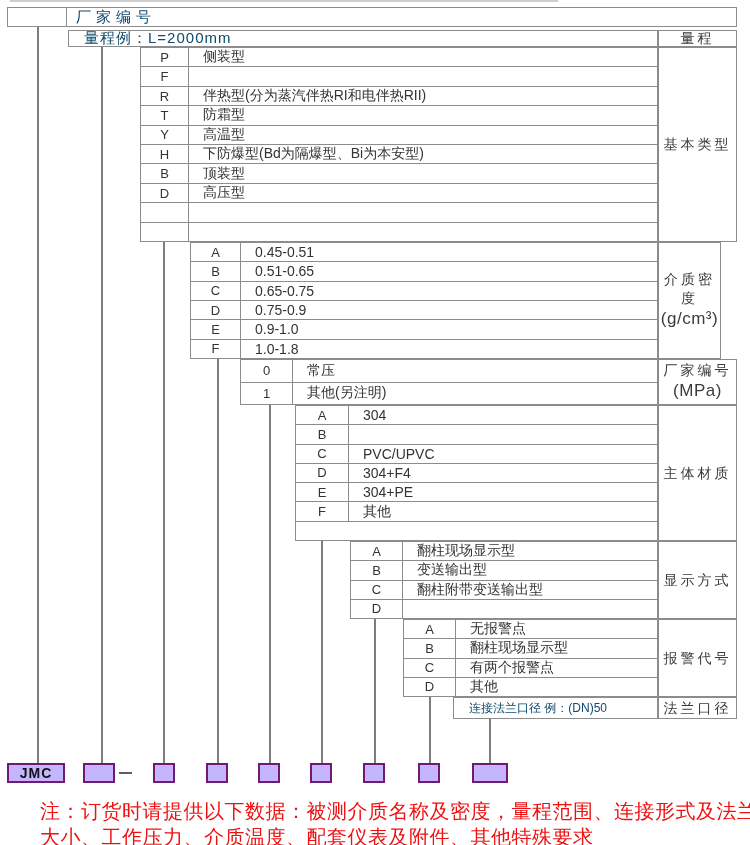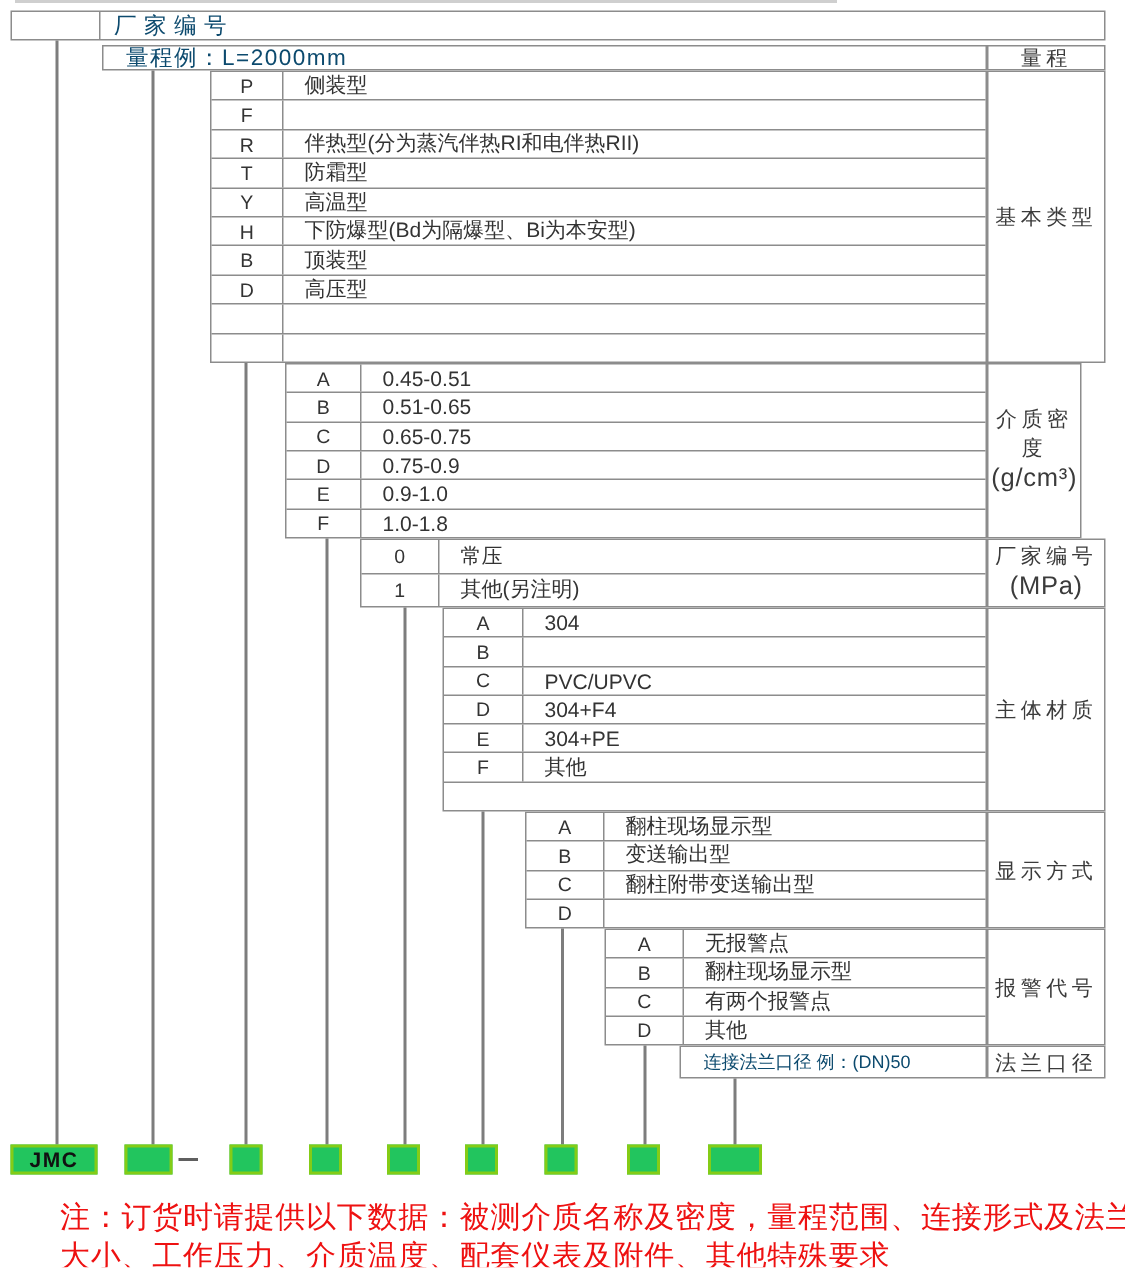--- a/index.html
+++ b/index.html
@@ -34,21 +34,21 @@
   .lbl .sub{font-size:17px;letter-spacing:0.5px;}
   
   .hdrbox{
     position:absolute;border:1px solid #8c8c8c;box-sizing:border-box;background:#fff;
     display:flex;align-items:center;font-size:15px;color:#0c4a6e;
   }
   
   .vline{position:absolute;width:2px;background:#7d7d7d;}
   
   .mbox{
-    position:absolute;width:22px;height:20px;border:2px solid #84cc16;background:#22c55e;
+    position:absolute;width:22px;height:20px;border:2px solid #701a75;background:#c4b5fd;
     box-sizing:border-box;display:flex;align-items:center;justify-content:center;
   }
   .mbox.jmc{width:58px;font-weight:bold;font-size:14px;color:#111;letter-spacing:1px;}
   .dash{position:absolute;height:2px;background:#5f5f5f;}
   
   .note{
     position:absolute;left:8px;width:740px;font-size:20px;font-weight:normal;
     color:#ee1111;white-space:nowrap;letter-spacing:0.5px;margin-left:32px;
   }
   .artifact{position:absolute;background:#cfcfcf;}

